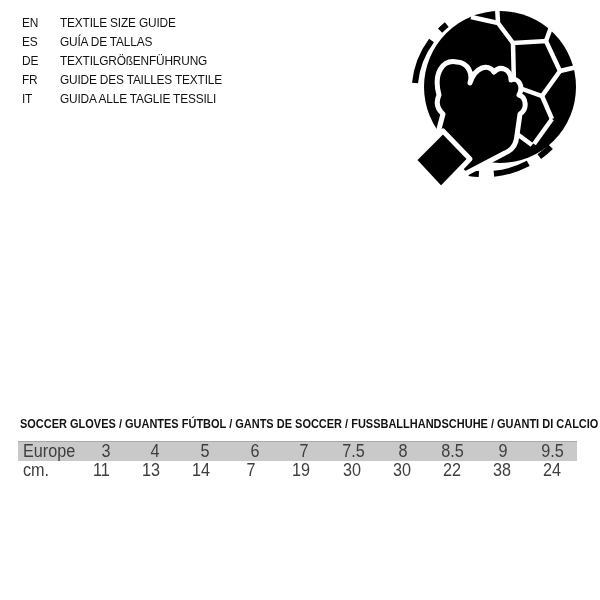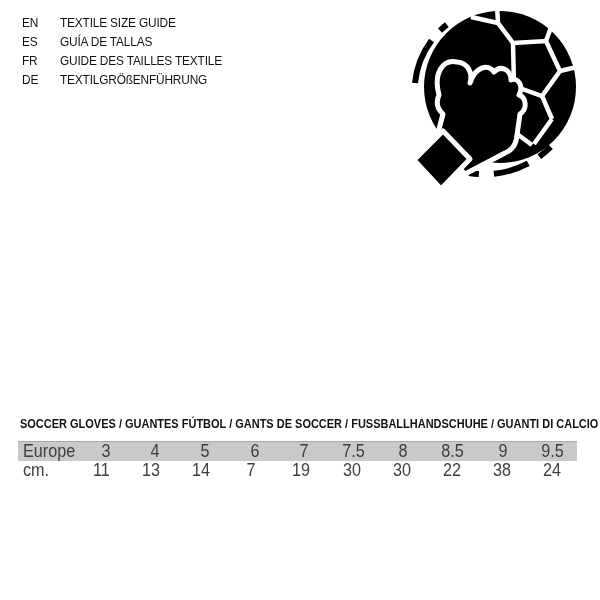--- a/index.html
+++ b/index.html
@@ -43,26 +43,30 @@
 <div class="lang-list">
   <div class="lang-row">
     <span class="lang-code"><span class="cond">EN</span></span>
     <span class="cond">TEXTILE SIZE GUIDE</span>
   </div>
   <div class="lang-row">
     <span class="lang-code"><span class="cond">ES</span></span>
     <span class="cond">GUÍA DE TALLAS</span>
   </div>
   <div class="lang-row">
+    <span class="lang-code"><span class="cond">DE</span></span>
+    <span class="cond">TEXTILGRÖßENFÜHRUNG</span>
+  </div>
+  <div class="lang-row">
     <span class="lang-code"><span class="cond">FR</span></span>
     <span class="cond">GUIDE DES TAILLES TEXTILE</span>
   </div>
   <div class="lang-row">
-    <span class="lang-code"><span class="cond">DE</span></span>
-    <span class="cond">TEXTILGRÖßENFÜHRUNG</span>
+    <span class="lang-code"><span class="cond">IT</span></span>
+    <span class="cond">GUIDA ALLE TAGLIE TESSILI</span>
   </div>
 </div>
 
 <svg class="ball-icon" viewBox="0 0 175 190" aria-hidden="true">
 
   <path d="M 10 80 A 86 86 0 0 1 44 20" fill="none" stroke="#000" stroke-width="6" stroke-dasharray="46 13 9 200"></path>
   <path d="M 64 170 A 94 94 0 0 0 161 124" fill="none" stroke="#000" stroke-width="6" stroke-dasharray="10 15 36 13 15 200"></path>
 
   <circle cx="95" cy="84" r="76" fill="#000"></circle>
   <g stroke="#fff" stroke-width="4.5" fill="none">

